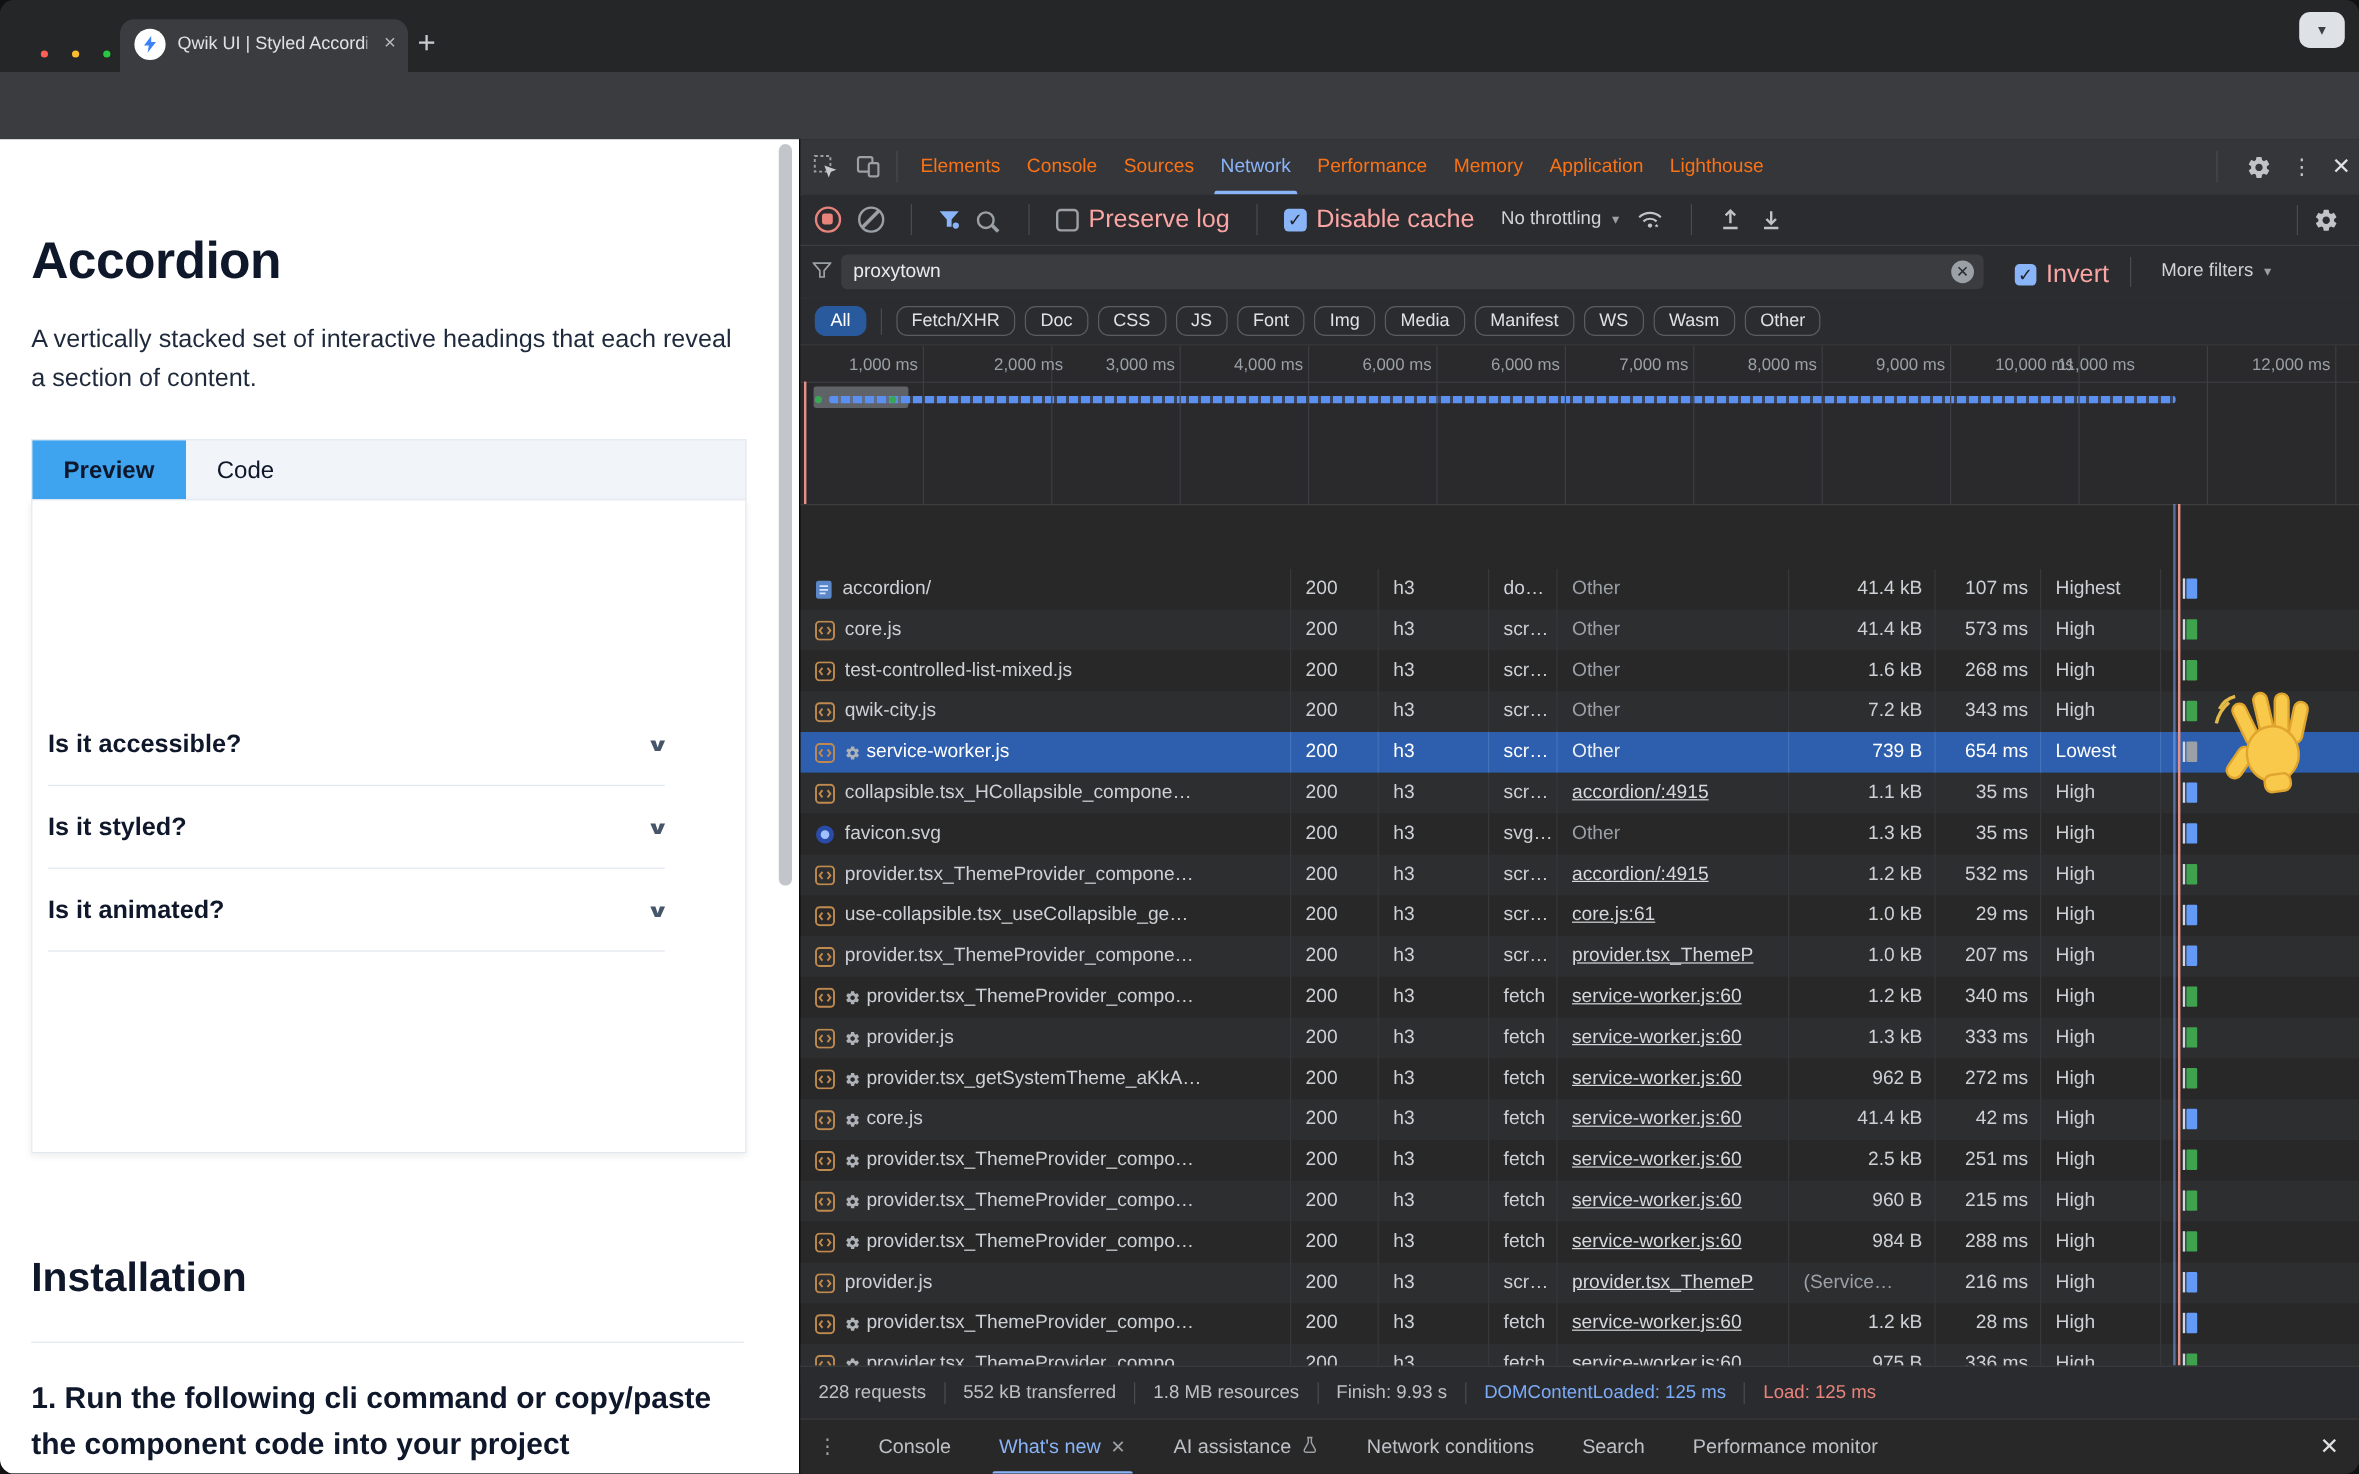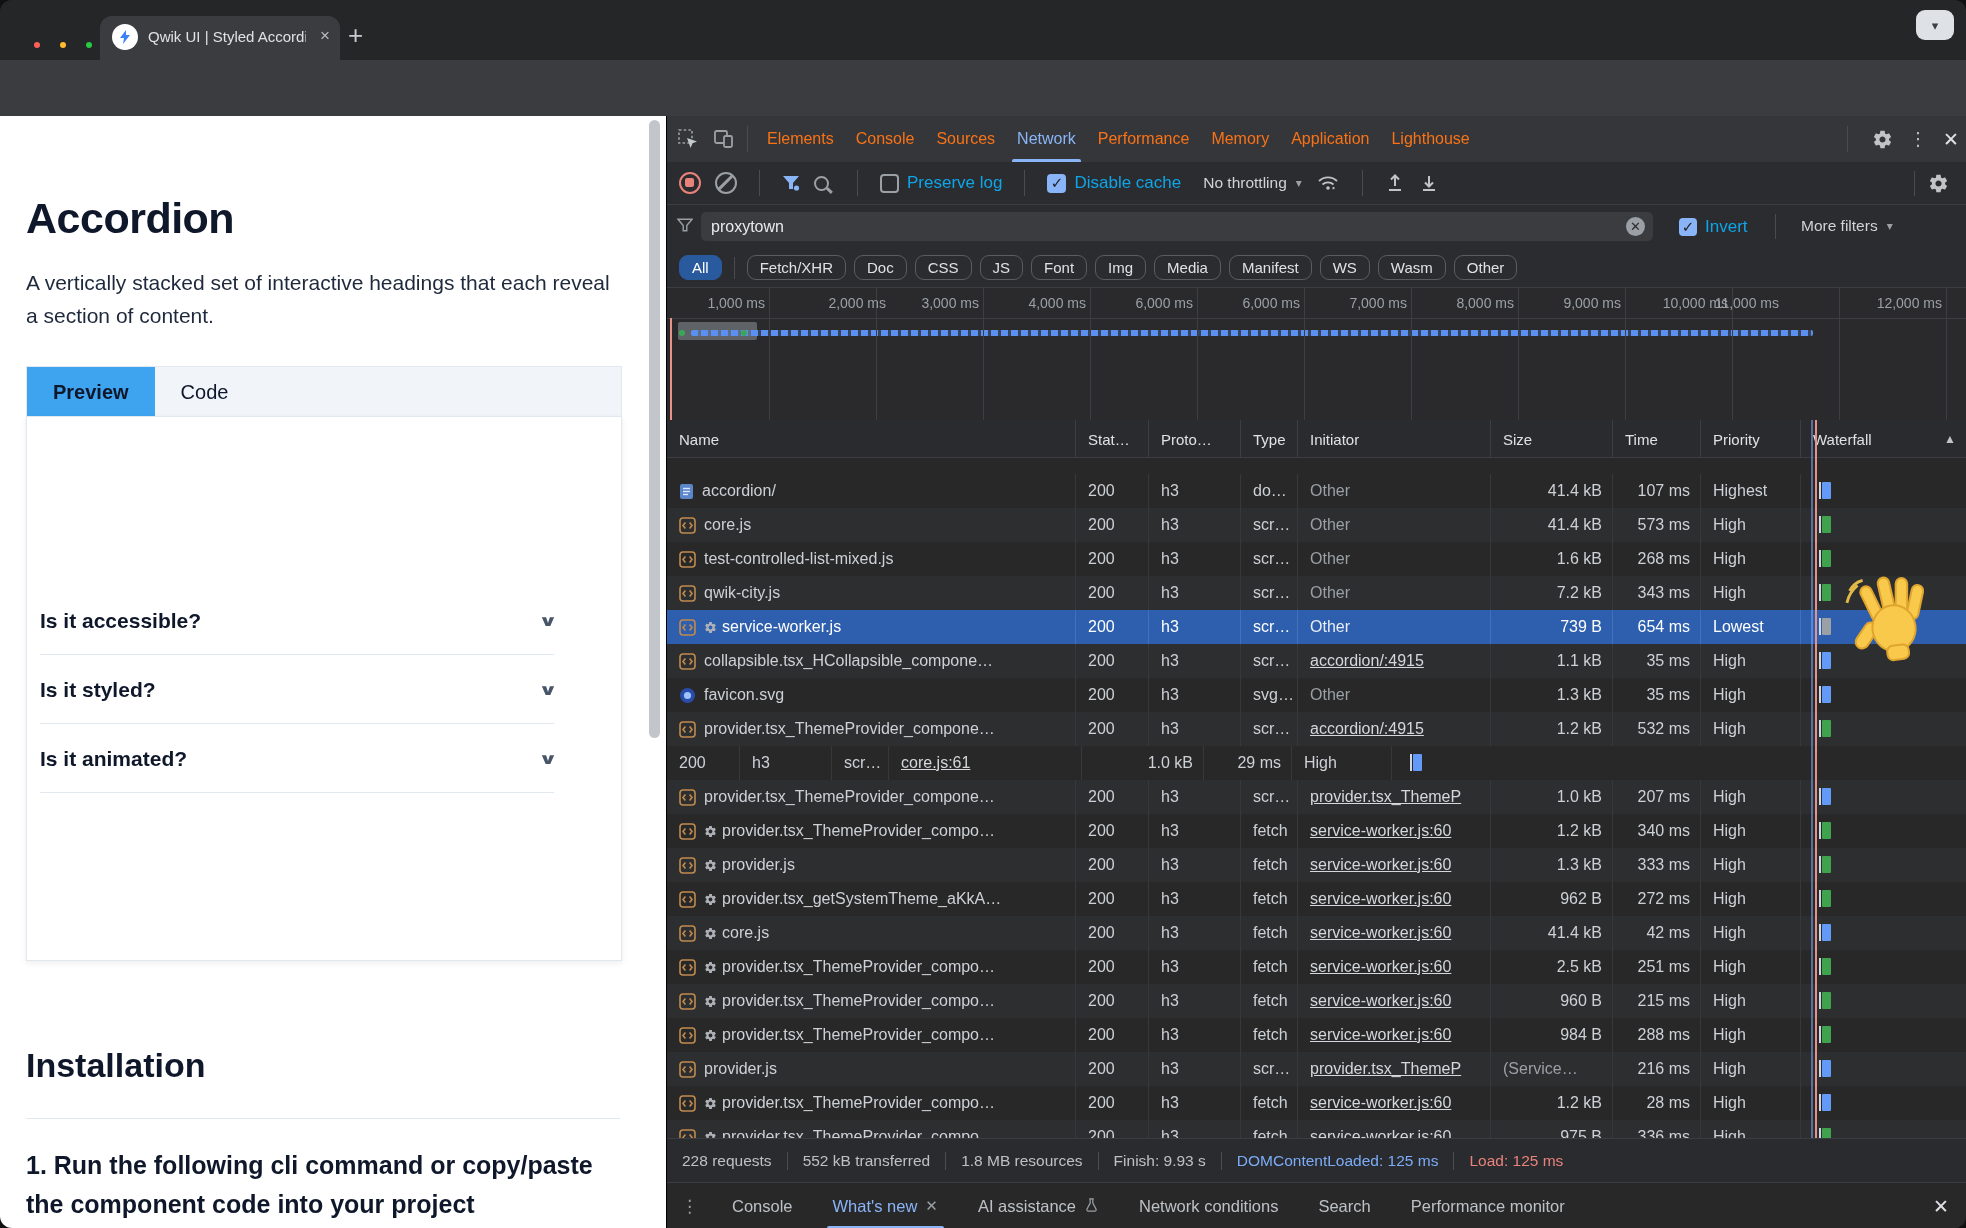--- a/index.html
+++ b/index.html
@@ -51,21 +51,21 @@
   .dt-toolbar{top:46px;height:43px;gap:14px;padding-left:12px;box-sizing:border-box;}
   .rec{width:18px;height:18px;border:2.5px solid #e8837c;border-radius:50%;position:relative;}
   .rec::after{content:"";position:absolute;left:4px;top:4px;width:9px;height:9px;background:#e8837c;border-radius:2px;}
   .clear-ic{width:18px;height:18px;border:2.5px solid #9aa0a6;border-radius:50%;position:relative;}
   .clear-ic::after{content:"";position:absolute;left:-1px;top:7px;width:19px;height:2.5px;background:#9aa0a6;transform:rotate(-45deg);}
   .search-ic{width:11px;height:11px;border:2.5px solid #9aa0a6;border-radius:50%;position:relative;}
   .search-ic::after{content:"";position:absolute;left:10px;top:11px;width:7px;height:2.5px;background:#9aa0a6;transform:rotate(45deg);}
   .cb{width:19px;height:19px;border-radius:4px;box-sizing:border-box;}
   .cb.off{border:2px solid #9aa0a6;background:transparent;}
   .cb.on{background:#8ab4f8;color:#202124;font-size:15px;font-weight:700;display:flex;align-items:center;justify-content:center;}
-  .tb-label{font-size:17px;color:#0ea5e9;margin-left:-6px;}
+  .tb-label{font-size:21px;color:#fca5a5;margin-left:-6px;}
   .ddown{font-size:15.5px;color:#d0d3d7;display:flex;align-items:center;gap:9px;}
   .caret{color:#9aa0a6;font-size:12px;}
   .dt-filterrow{top:89px;height:43px;}
   .flt-input{position:absolute;left:34px;top:7px;width:952px;height:29px;background:#3b3c40;border-radius:5px;display:flex;align-items:center;color:#e8eaed;font-size:16px;padding-left:10px;box-sizing:border-box;}
   .flt-clear{position:absolute;right:8px;top:5px;width:19px;height:19px;border-radius:50%;background:#9aa0a6;color:#2b2c2f;display:flex;align-items:center;justify-content:center;font-size:13px;font-weight:700;}
   .flt-funnel{position:absolute;left:10px;top:13px;}
   .invert-wrap{position:absolute;left:1012px;top:12px;display:flex;gap:8px;align-items:center;}
   .flt-vdiv{position:absolute;left:1108px;top:9px;width:1px;height:25px;background:#4a4b4f;}
   .morefilters{position:absolute;left:1134px;top:12px;}
   .dt-chips{top:132px;height:40px;gap:8px;padding-left:12px;box-sizing:border-box;}
@@ -361,31 +361,20 @@
         <div class="tl-grid" style="left: 958px;"></div>
         <div class="tl-label" style="left: 854px;">9,000 ms</div>
         <div class="tl-grid" style="left: 1065px;"></div>
         <div class="tl-label" style="left: 961px;">10,000 ms</div>
         <div class="tl-grid" style="left: 1172px;"></div>
         <div class="tl-label" style="left: 1012px;">11,000 ms</div>
         <div class="tl-grid" style="left: 1279px;"></div>
         <div class="tl-label" style="left: 1175px;">12,000 ms</div>
       </div>
 
-    <div class="grid-hdr" id="grid-hdr">
-        <div class="hcell" style="width: 409px;">Name</div>
-        <div class="hcell" style="width: 73px;">Stat…</div>
-        <div class="hcell" style="width: 92px;">Proto…</div>
-        <div class="hcell" style="width: 57px;">Type</div>
-        <div class="hcell" style="width: 193px;">Initiator</div>
-        <div class="hcell" style="width: 122px;">Size</div>
-        <div class="hcell" style="width: 88px;">Time</div>
-        <div class="hcell" style="width: 100px;">Priority</div>
-        <div class="hcell" style="width: 166px;">Waterfall<span class="sort-arrow">▲</span></div>
-      </div>
     <div class="rows" id="rows">
         <div class="nrow">
           <div class="cell" style="width: 409px;">
             <span class="name-ic">
               <svg width="15" height="17" viewBox="0 0 15 17">
                 <rect x="1" y="1" width="13" height="15" rx="2" fill="#5b87c9"></rect>
                 <g stroke="#d8e6ff" stroke-width="1.4">
                   <line x1="4" y1="5.5" x2="11" y2="5.5"></line>
                   <line x1="4" y1="8.5" x2="11" y2="8.5"></line>
                   <line x1="4" y1="11.5" x2="9" y2="11.5"></line>
@@ -609,20 +598,32 @@
           <div class="cell c-right" style="width: 88px;">532 ms</div>
           <div class="cell" style="width: 100px;">High</div>
           <div class="cell wf-cell" style="width: 166px; border-right: none;">
             <div class="wf-bar">
               <div class="wf-stem"></div>
               <div class="wf-block wf-green"></div>
             </div>
           </div>
         </div>
         <div class="nrow">
+          <div class="cell" style="width: 409px;">
+            <span class="name-ic">
+              <svg width="17" height="17" viewBox="0 0 17 17">
+                <rect x="1" y="1" width="15" height="15" rx="3" fill="none" stroke="#c08a4e" stroke-width="1.6"></rect>
+                <g stroke="#c08a4e" stroke-width="1.6" fill="none">
+                  <path d="M6.4 5.5 4 8.5 6.4 11.5"></path>
+                  <path d="M10.6 5.5 13 8.5 10.6 11.5"></path>
+                </g>
+              </svg>
+            </span>
+            <span>use-collapsible.tsx_useCollapsible_ge…</span>
+          </div>
           <div class="cell" style="width: 73px;">200</div>
           <div class="cell" style="width: 92px;">h3</div>
           <div class="cell" style="width: 57px;">scr…</div>
           <div class="cell" style="width: 193px;">
             <span class="link">core.js:61</span>
           </div>
           <div class="cell c-right" style="width: 122px;">1.0 kB</div>
           <div class="cell c-right" style="width: 88px;">29 ms</div>
           <div class="cell" style="width: 100px;">High</div>
           <div class="cell wf-cell" style="width: 166px; border-right: none;">

